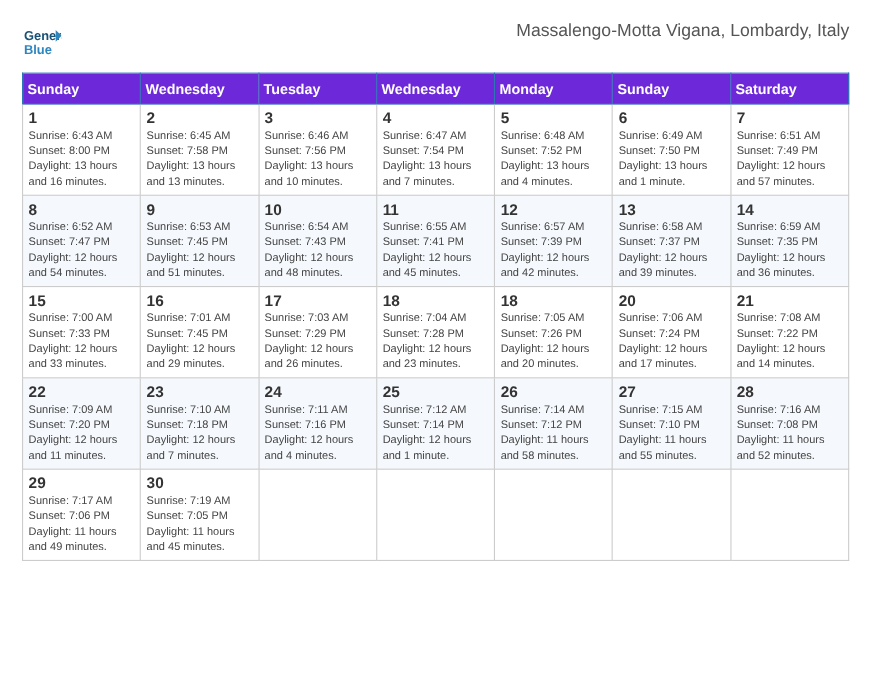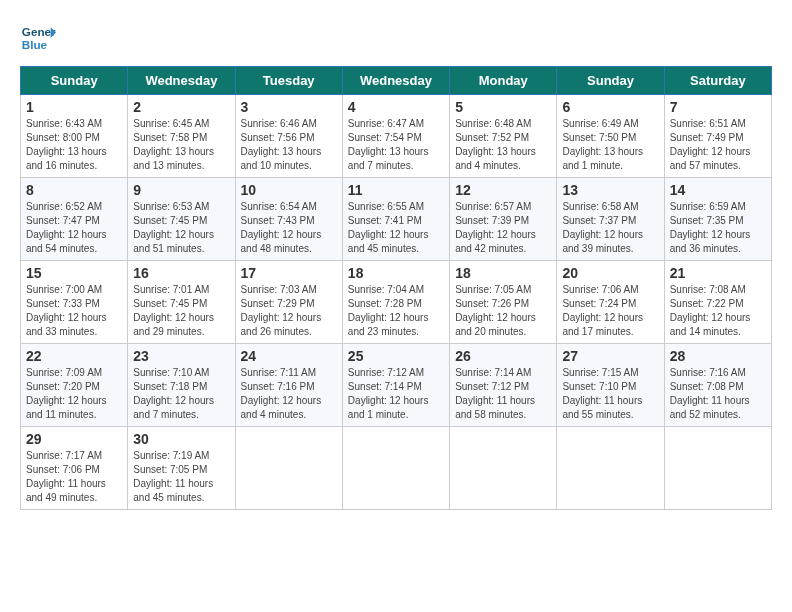--- a/index.html
+++ b/index.html
@@ -36,24 +36,24 @@
     .location {
       font-size: 16px;
       color: #555;
     }
     table {
       width: 100%;
       border-collapse: collapse;
       font-size: 11px;
     }
     thead tr th {
-      background: #0f766e;
+      background: #6d28d9;
       color: #fff;
       padding: 6px 4px;
-      text-align: center;
+      text-align: left;
       font-size: 13px;
       font-weight: bold;
       border: 1px solid #2e75b6;
     }
     tbody tr td {
       border: 1px solid #ccc;
       vertical-align: top;
       padding: 4px 5px;
       height: 80px;
       width: 107px;
@@ -83,20 +83,21 @@
 
 <div class="header-area">
   <div class="logo">
     <svg class="logo-icon" viewBox="0 0 40 40" xmlns="http://www.w3.org/2000/svg">
       <text x="2" y="18" font-size="13" font-weight="bold" fill="#1a5276">General</text>
       <text x="2" y="32" font-size="13" font-weight="bold" fill="#2e86c1">Blue</text>
       <polygon points="34,8 40,14 34,20" fill="#2e86c1"></polygon>
     </svg>
   </div>
   <div class="title-area">
+    <div class="location">Massalengo-Motta Vigana, Lombardy, Italy</div>
   </div>
 </div>
 
 <table>
   <thead>
     <tr id="header-row">
         <th>Sunday</th>
         <th>Wednesday</th>
         <th>Tuesday</th>
         <th>Wednesday</th>

